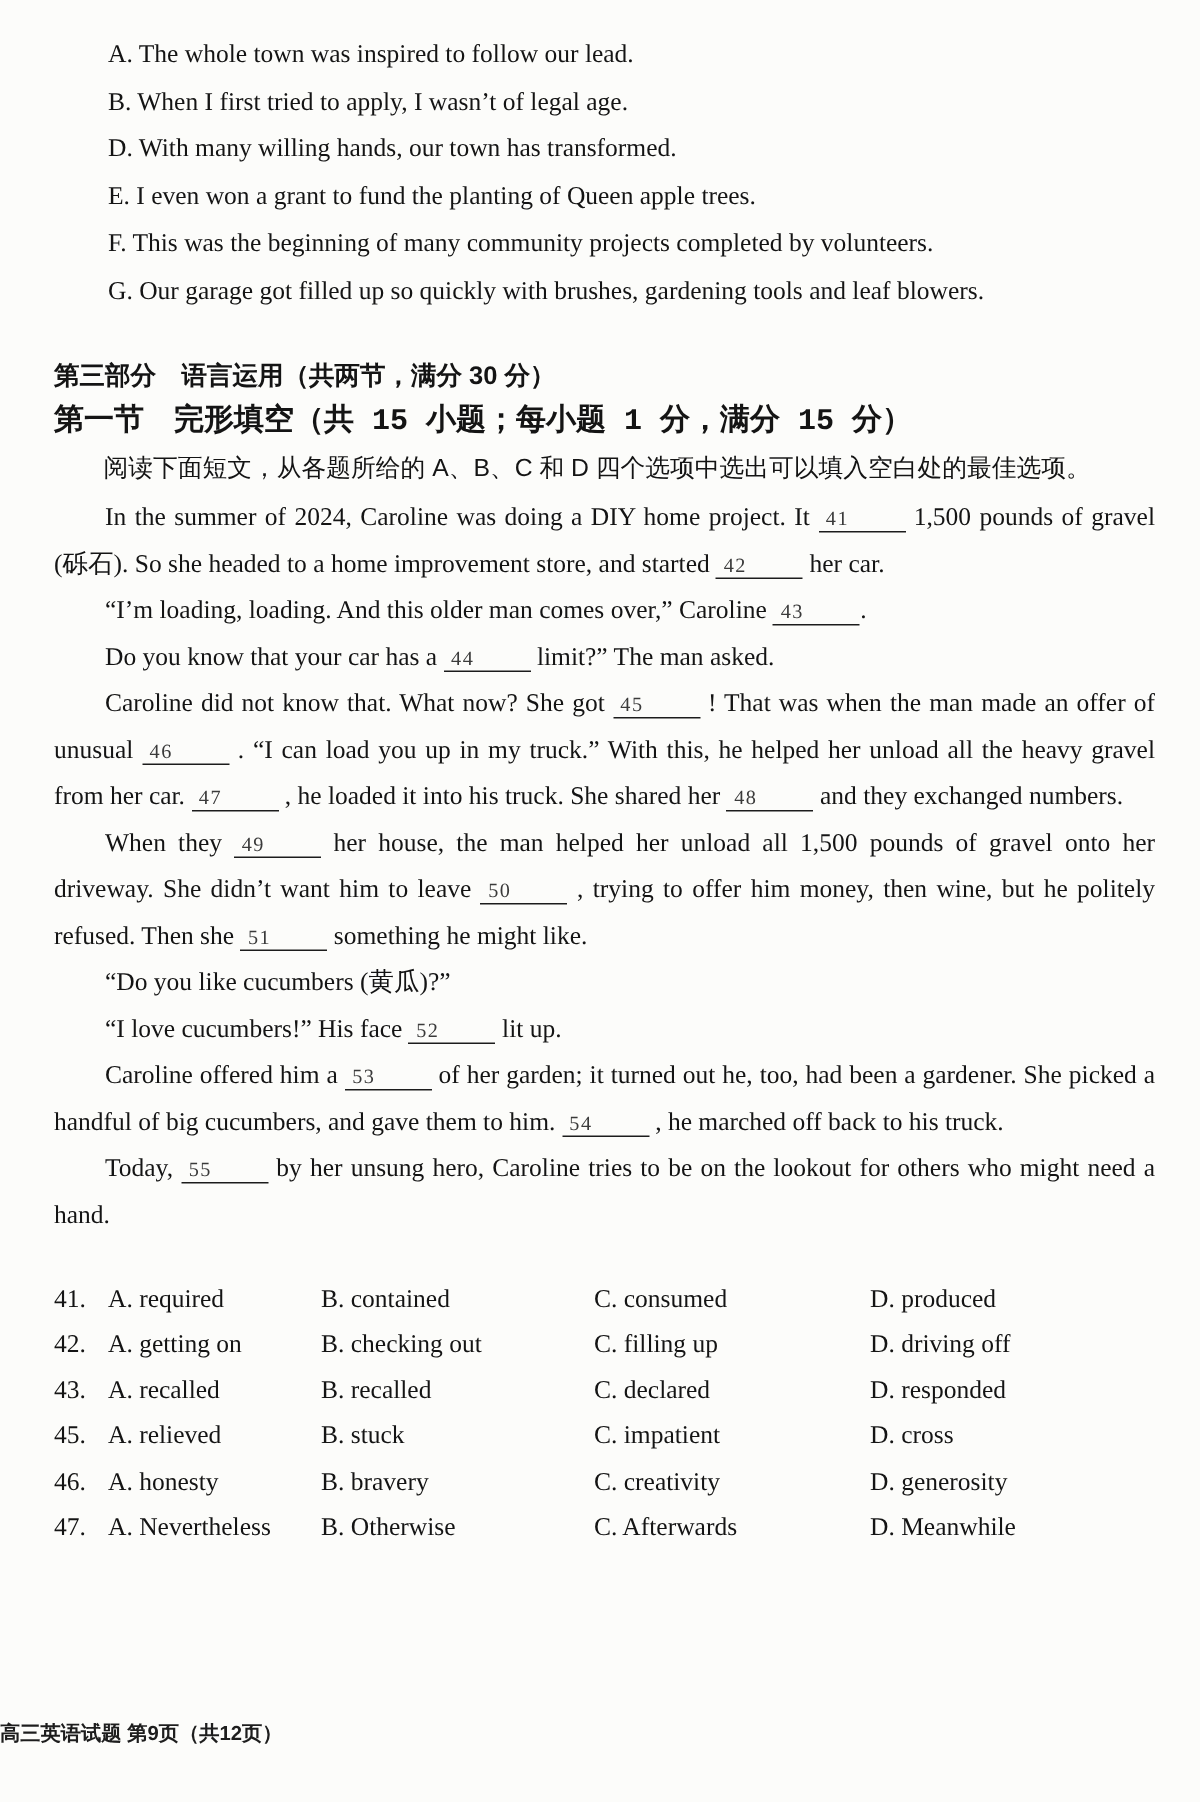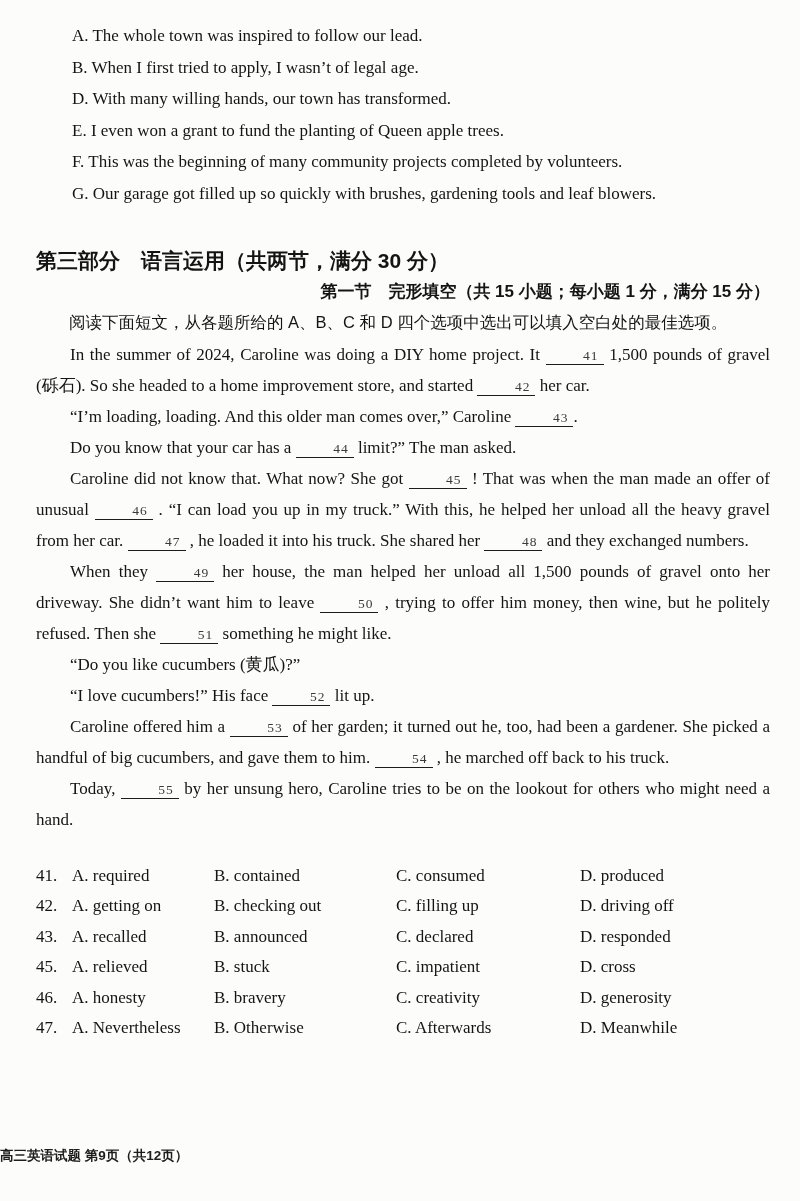--- a/index.html
+++ b/index.html
@@ -15,44 +15,43 @@
     padding:20px 30px 6px 36px;
     position:relative;
   }
   
   .abc-list{padding-left:36px;margin:0;}
   .abc-item{
     font-size:17px;line-height:31.5px;white-space:nowrap;
   }
   
   .h-part{
-    margin-top:36px;
-    font-size:21px;font-weight:700;line-height:31px;
+    margin-top:26px;
+    font-size:17px;font-weight:700;line-height:31px;
     font-family:"Liberation Sans","DejaVu Sans","Liberation Serif",serif;
   }
   .h-sec{
-    font-size:17px;font-weight:700;line-height:31px;
-    font-family:Liberation Sans, sans-serif;
-    text-align:right;
+    font-size:20px;font-weight:700;line-height:31px;
+    font-family:Liberation Mono, monospace;
   }
   .instructions{
     font-size:16.5px;line-height:31px;text-indent:2em;
     font-family:"Liberation Sans","DejaVu Sans","Liberation Serif",serif;
   }
   
   .passage{margin-top:1px;}
   .para{
     margin:0;font-size:17px;line-height:31px;text-indent:2em;
     text-align:justify;
   }
   .blank{
     display:inline-block;min-width:48px;padding:0 5px 1px;
     border-bottom:1.3px solid #1c1c1c;
     font-size:13.5px;line-height:15px;color:#3a3a3a;
-    text-align:right;text-indent:0;letter-spacing:1px;
+    text-align:left;text-indent:0;letter-spacing:1px;
     vertical-align:baseline;
   }
   
   .qtable{margin-top:26px;}
   .qrow{
     display:grid;
     grid-template-columns:36px 142px 182px 184px 1fr;
     font-size:17px;line-height:30.4px;
   }
   .qnum{white-space:nowrap;}
@@ -106,21 +105,21 @@
       <div class="qrow">
         <span class="qnum">42.</span>
         <span class="qopt">A. getting on</span>
         <span class="qopt">B. checking out</span>
         <span class="qopt">C. filling up</span>
         <span class="qopt">D. driving off</span>
       </div>
       <div class="qrow">
         <span class="qnum">43.</span>
         <span class="qopt">A. recalled</span>
-        <span class="qopt">B. announced</span>
+        <span class="qopt">B. recalled</span>
         <span class="qopt">C. declared</span>
         <span class="qopt">D. responded</span>
       </div>
       <div class="qrow">
         <span class="qnum">45.</span>
         <span class="qopt">A. relieved</span>
         <span class="qopt">B. stuck</span>
         <span class="qopt">C. impatient</span>
         <span class="qopt">D. cross</span>
       </div>

